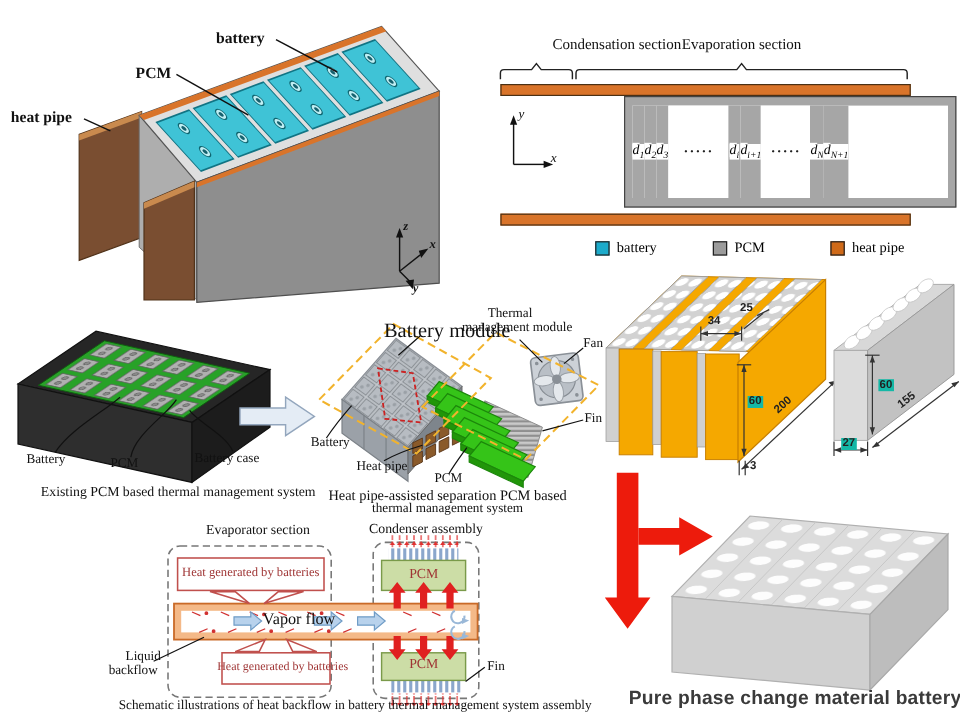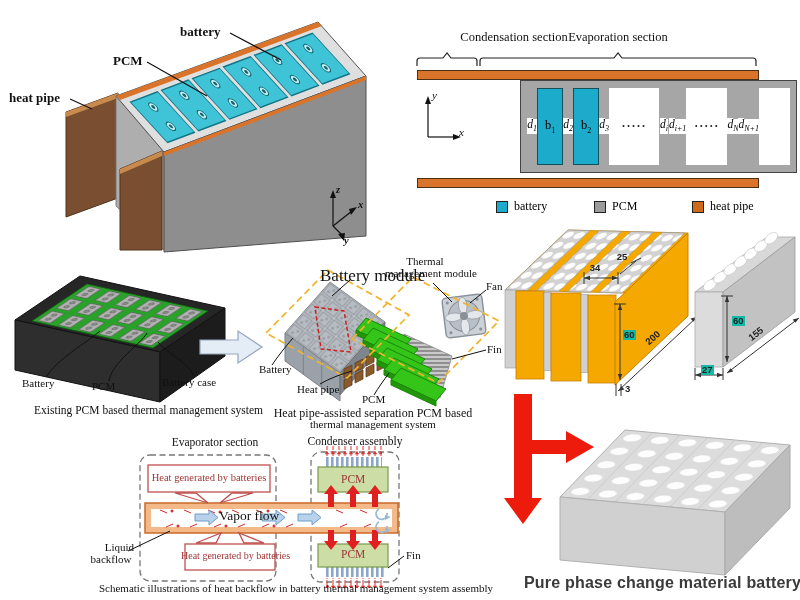--- a/index.html
+++ b/index.html
@@ -383,28 +383,22 @@
   <div class="lbl it" style="left:432px;top:90px;font-size:11px;">y</div>
   <div class="lbl it" style="left:459px;top:127px;font-size:11px;">x</div>
 
   <div class="hp-bar" style="left:417px;top:70px;width:340px;height:8px;"></div>
   <div class="hp-bar" style="left:417px;top:178px;width:340px;height:8px;"></div>
   <div class="tr-frame">
     <div class="tr-inner">
       <div class="tr-d" style="flex:0 0 10px;">
             <span><span>d</span><sub>1</sub></span>
           </div>
-      <div class="tr-b" style="flex:0 0 26px;">
-            <span><span>b</span><sub>1</sub></span>
-          </div>
       <div class="tr-d" style="flex:0 0 10px;">
             <span><span>d</span><sub>2</sub></span>
-          </div>
-      <div class="tr-b" style="flex:0 0 26px;">
-            <span><span>b</span><sub>2</sub></span>
           </div>
       <div class="tr-d" style="flex:0 0 10px;">
             <span><span>d</span><sub>3</sub></span>
           </div>
       <div class="tr-g" style="flex:0 0 50px;">
             <span class="dots">·····</span>
           </div>
       <div class="tr-d" style="flex:0 0 10px;">
             <span><span>d</span><sub>i</sub></span>
           </div>

